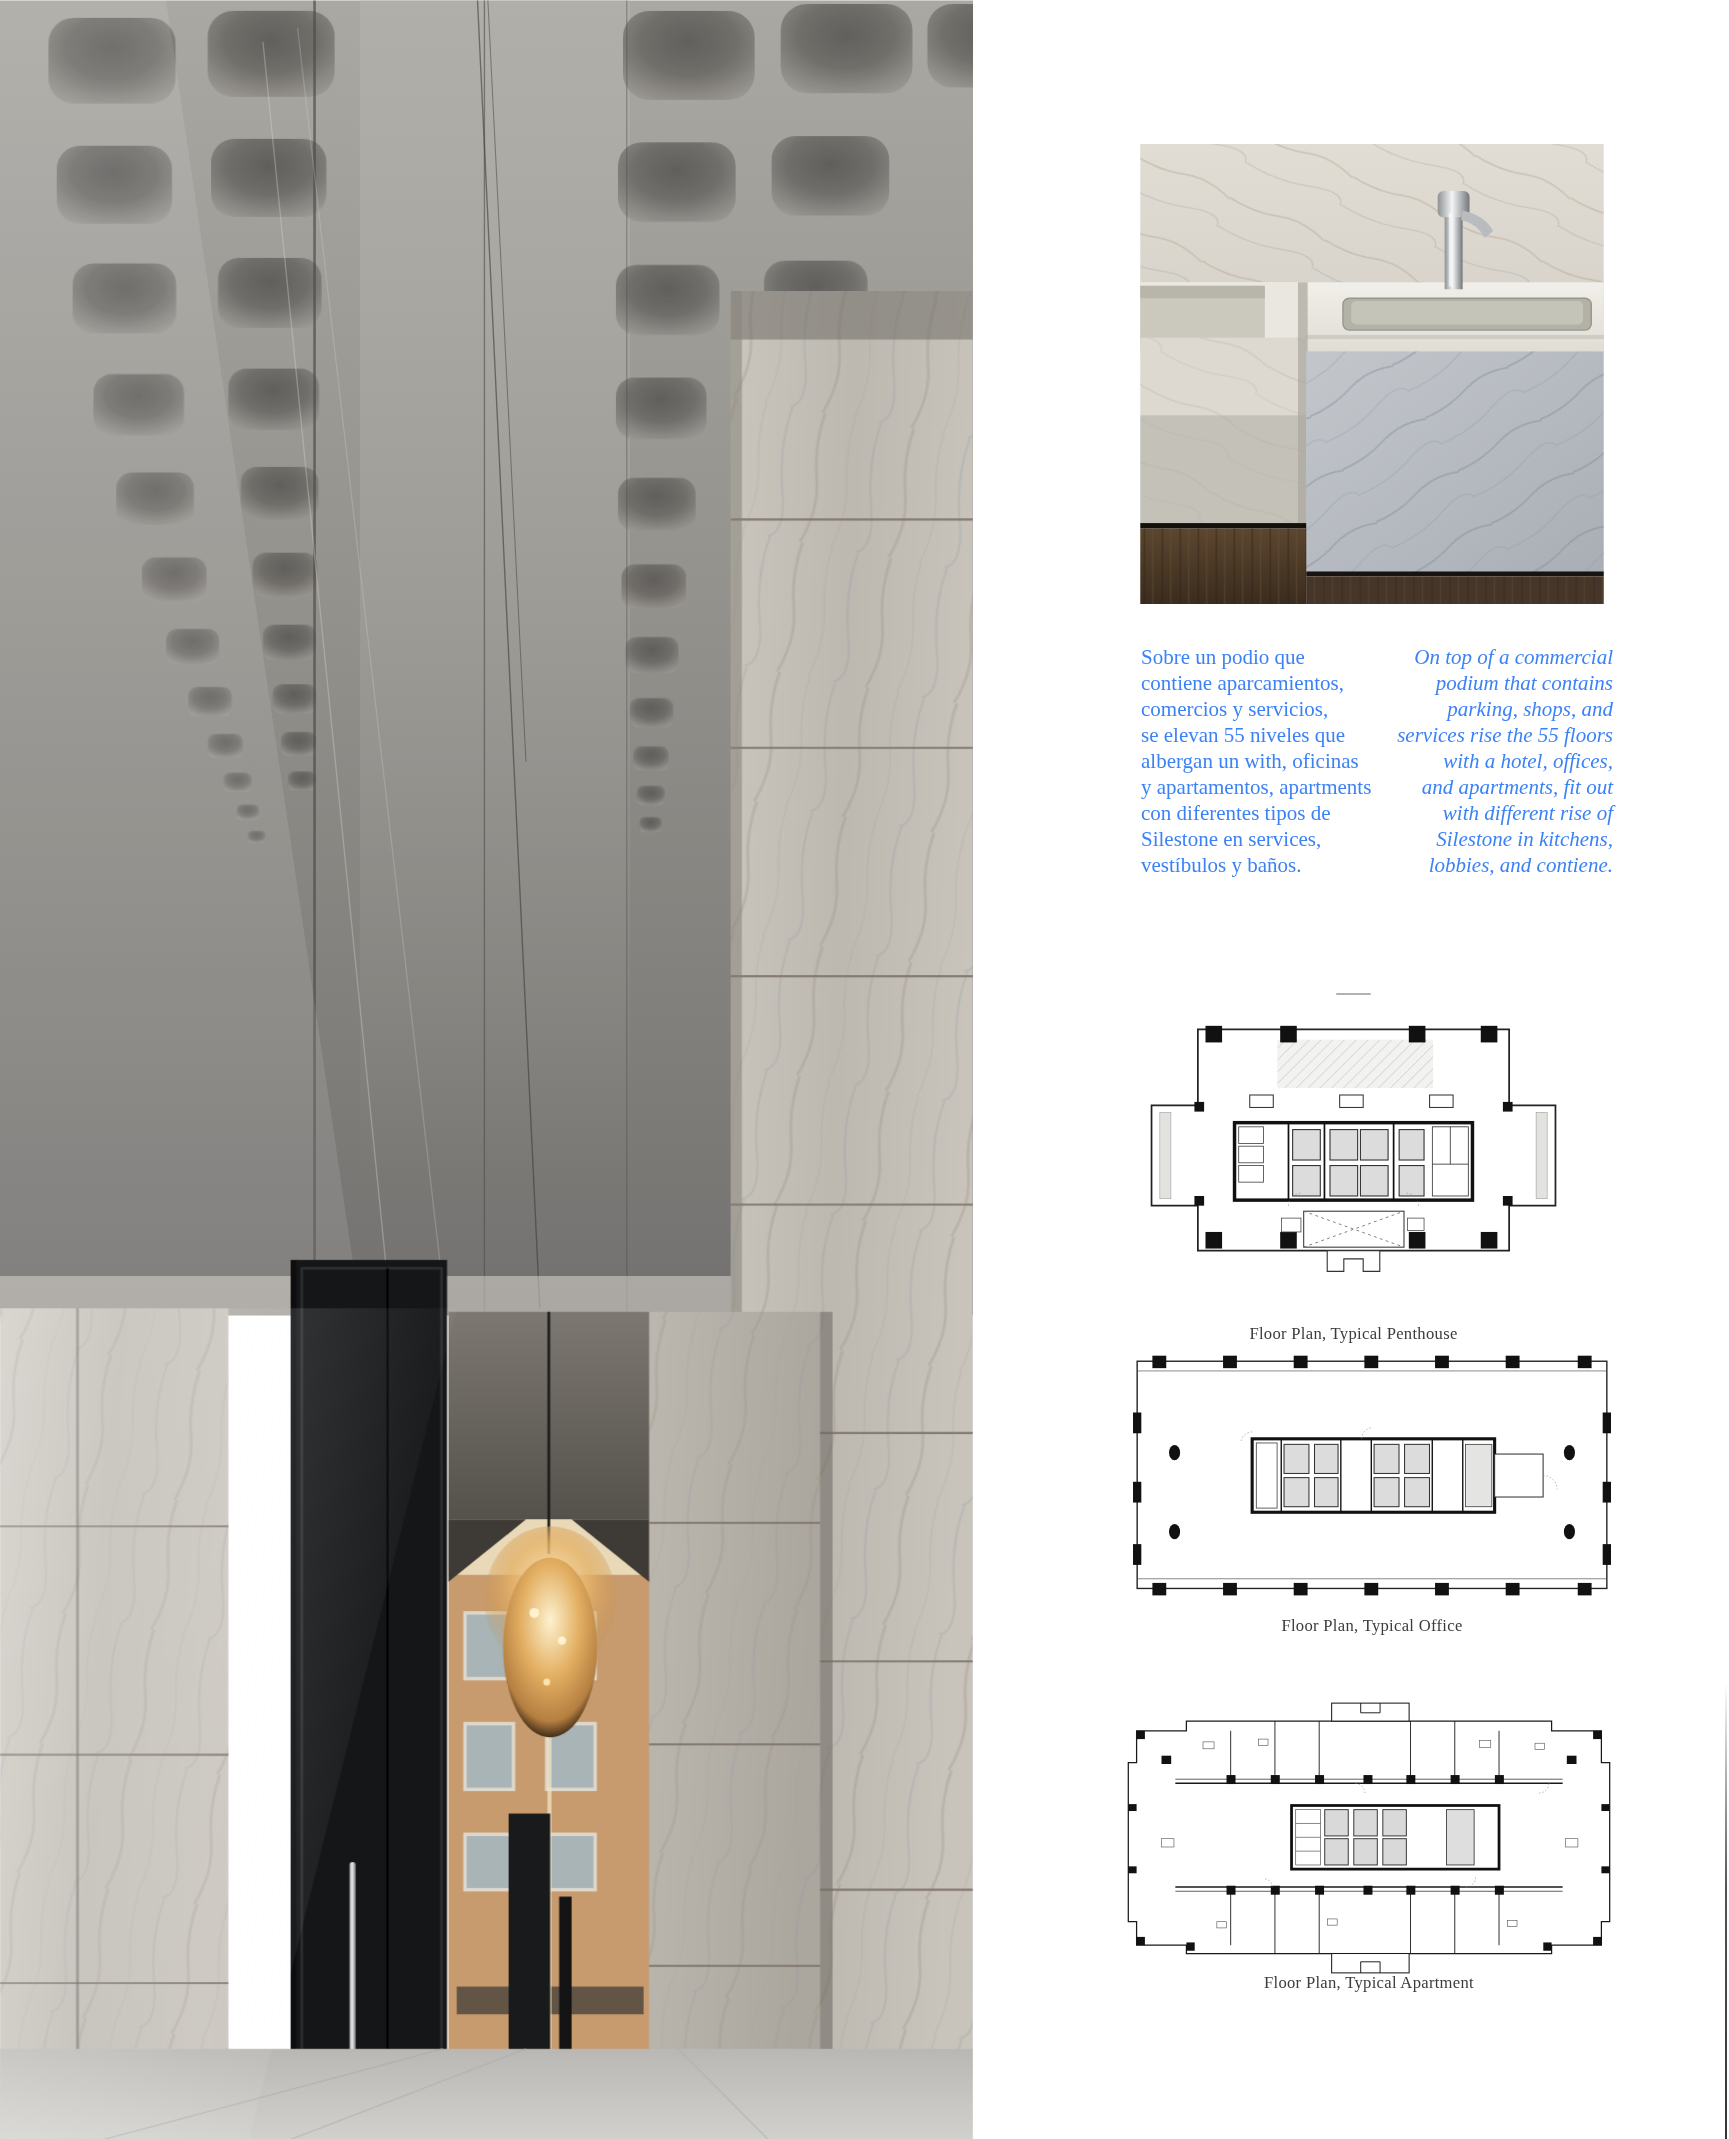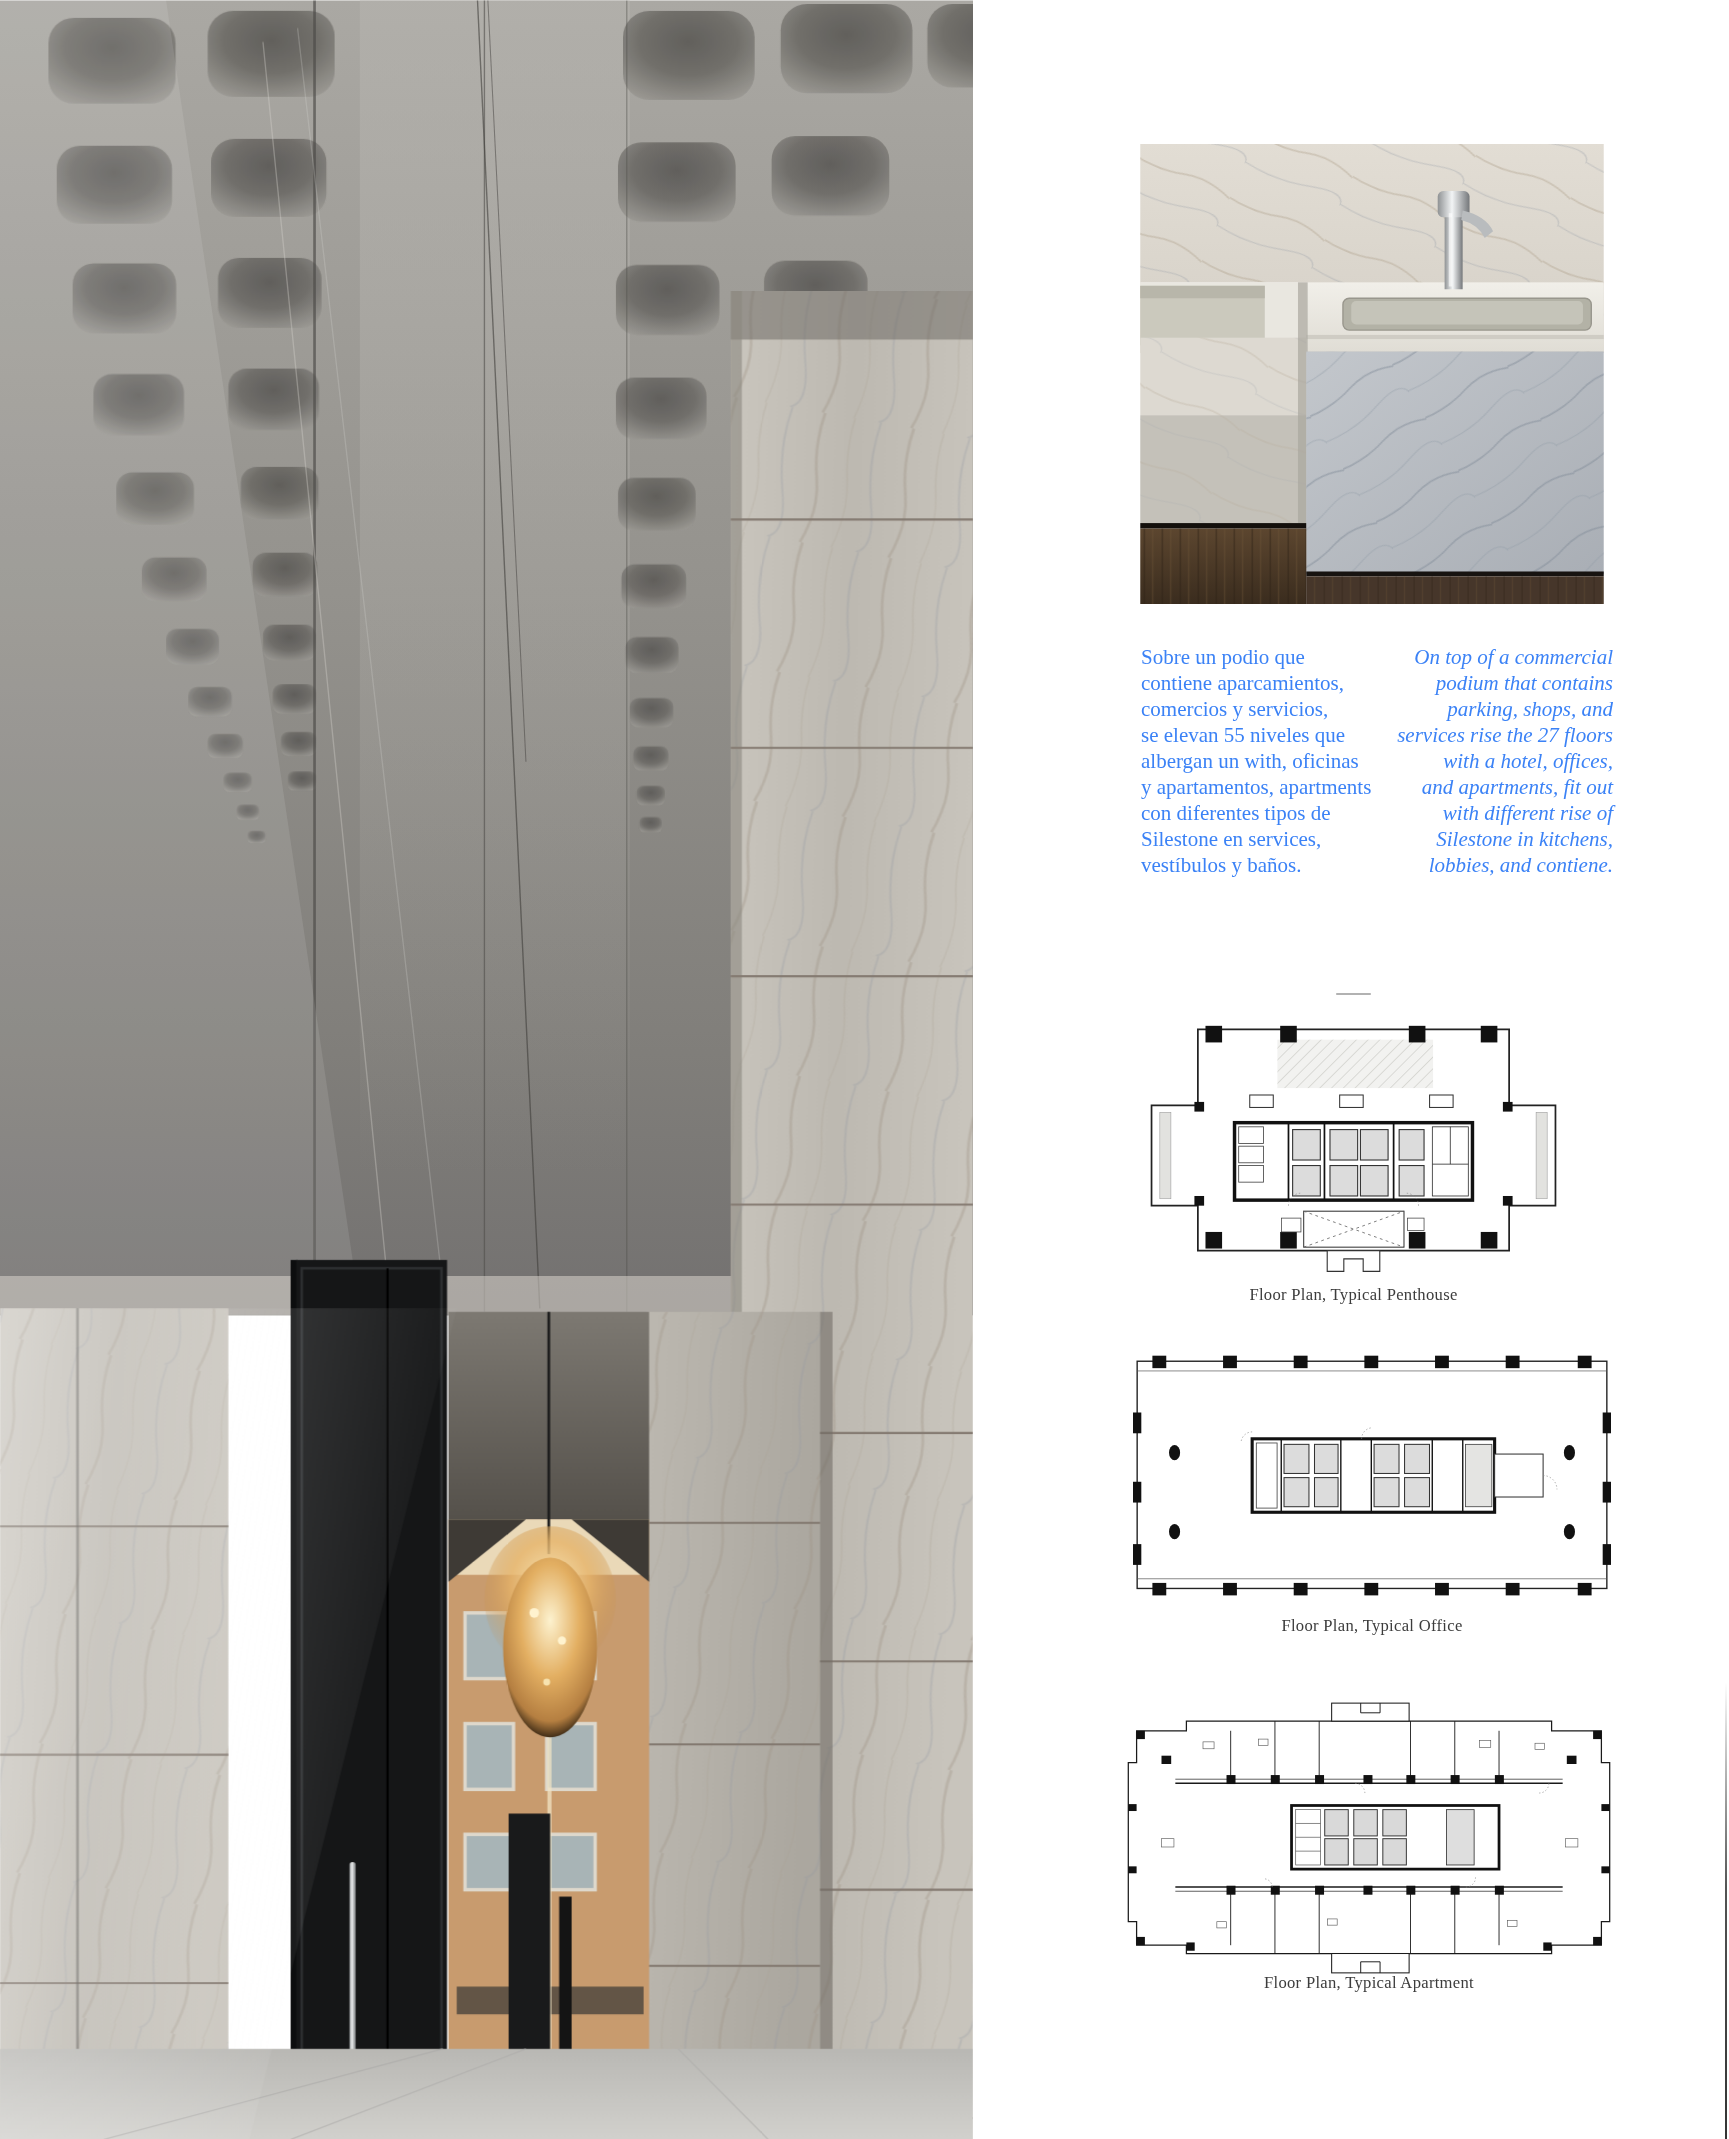--- a/index.html
+++ b/index.html
@@ -15,21 +15,21 @@
   .col-text{top:644px;color:#3b82f6;font-size:21px;line-height:26px;}
   .col-text span{display:block;white-space:nowrap;}
   #text-es{left:1141px;width:233px;}
   #text-en{left:1375px;width:238px;font-style:italic;text-align:right;}
   
   .plan{background:#fff;}
   #plan-penthouse{left:1146px;top:991px;width:415px;height:291px;}
   #plan-office{left:1133px;top:1350px;width:478px;height:258px;}
   #plan-apartment{left:1120px;top:1700px;width:498px;height:276px;}
   .plan-caption{color:#3c3c3c;font-size:16.6px;text-align:center;letter-spacing:0.3px;}
-  #cap-penthouse{left:1146px;top:1285px;width:415px;}
+  #cap-penthouse{left:1146px;top:1324px;width:415px;}
   #cap-office{left:1133px;top:1616px;width:478px;text-align:center;}
   #cap-apartment{left:1120px;top:1973px;width:498px;}
   
   #page-edge{right:2.1px;top:1682px;bottom:0;width:2.1px;
     background:linear-gradient(to bottom, rgba(40,40,40,0), rgba(40,40,40,.8) 45%, rgba(30,30,30,.9));}
 </style>
 </head>
 <body>
 
 <div id="page">
@@ -327,21 +327,21 @@
     <span>albergan un with, oficinas</span>
     <span>y apartamentos, apartments</span>
     <span>con diferentes tipos de</span>
     <span>Silestone en services,</span>
     <span>vestíbulos y baños.</span>
   </div>
   <div class="abs col-text" id="text-en">
     <span>On top of a commercial</span>
     <span>podium that contains</span>
     <span>parking, shops, and</span>
-    <span>services rise the 27 floors</span>
+    <span>services rise the 55 floors</span>
     <span>with a hotel, offices,</span>
     <span>and apartments, fit out</span>
     <span>with different rise of</span>
     <span>Silestone in kitchens,</span>
     <span>lobbies, and contiene.</span>
   </div>
 
   <figure class="abs plan" id="plan-penthouse">
     <svg width="415" height="291" viewBox="0 0 600 420">
       <defs>

